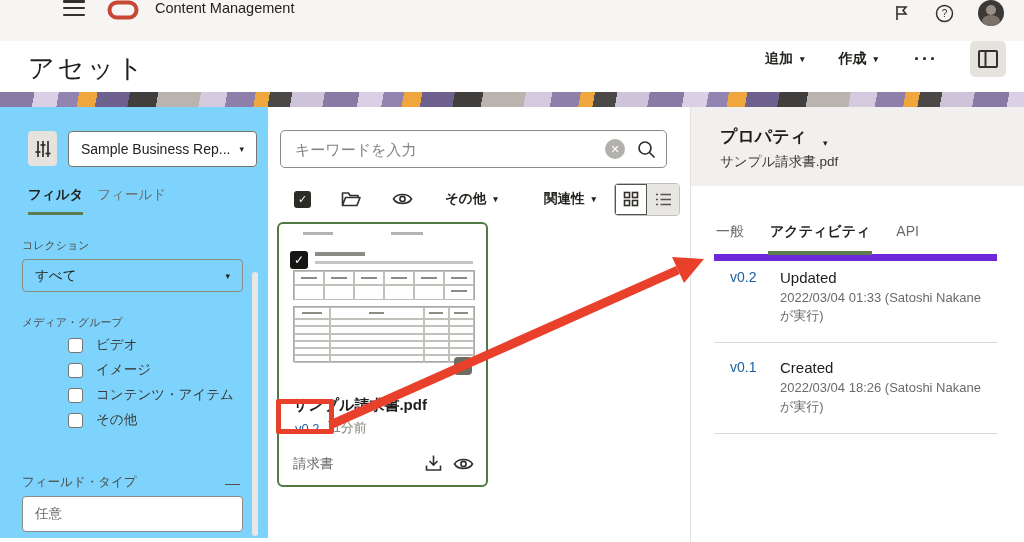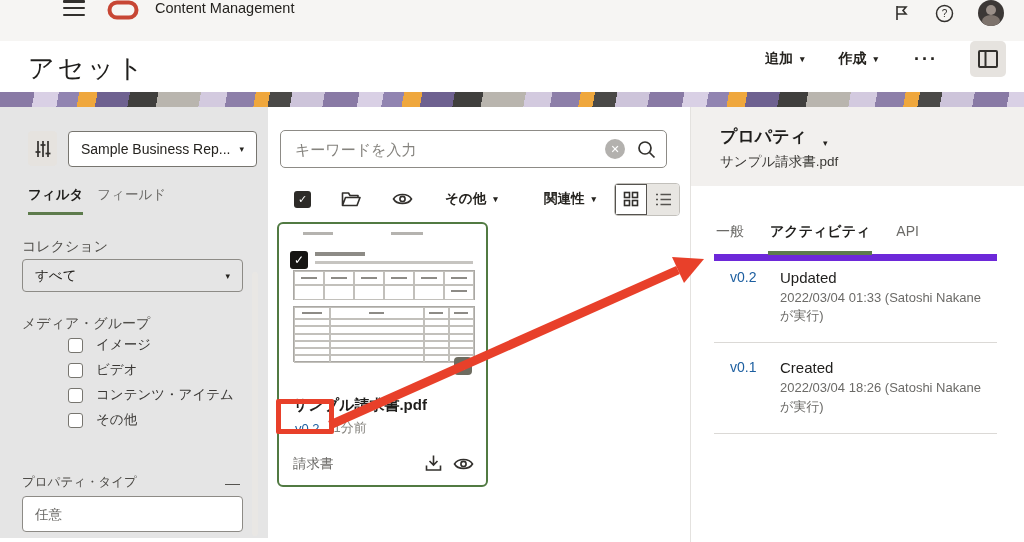--- a/index.html
+++ b/index.html
@@ -27,40 +27,40 @@
   .panel-toggle { width:36px; height:36px; background:#e6e3df; border:none; border-radius:5px; display:flex; align-items:center; justify-content:center; cursor:pointer; }
 
   
   .strip { position:absolute; top:92px; left:0; right:0; height:15px;
     background:repeating-linear-gradient(100deg,
       #897aa5 0 34px, #d9d0e5 34px 58px, #9184b1 58px 78px, #efa73d 78px 96px,
       #6e6190 96px 128px, #403f3d 128px 156px, #b9b5ae 156px 198px, #d3cadf 198px 224px,
       #8d7fa9 224px 252px, #efa73d 252px 266px, #4a4947 266px 288px, #cdc4da 288px 320px); }
 
   
-  .sidebar { position:absolute; top:107px; left:0; width:268px; bottom:4px; background:#e5e5e5; }
+  .sidebar { position:absolute; top:107px; left:0; width:268px; bottom:4px; background:#7dd3fc; }
   .filter-toggle { position:absolute; left:28px; top:24px; width:29px; height:35px; background:#e6e3df; border:none; border-radius:4px; display:flex; align-items:center; justify-content:center; cursor:pointer; }
   .repo-select { position:absolute; left:68px; top:24px; width:189px; height:36px; border:1px solid #77756f; border-radius:4px; background:#fff; display:flex; align-items:center; padding:0 12px; font-size:14px; color:#25231f; cursor:pointer; }
   .repo-select .caret { margin-left:auto; }
   .side-tabs { position:absolute; left:28px; top:79px; display:flex; gap:14px; }
   .side-tab { font-size:13.5px; color:#6b6a67; padding-bottom:8px; cursor:pointer; border-bottom:3px solid transparent; }
   .side-tab.active { color:#1f1e1c; font-weight:700; border-bottom-color:#5d7b4c; }
-  .side-label { position:absolute; left:22px; font-size:14px; color:#4f4d49; }
+  .side-label { position:absolute; left:22px; font-size:11px; color:#4f4d49; }
   .collection-label { top:131px; }
   .collection-select { position:absolute; left:22px; top:152px; width:221px; height:33px; border:1px solid #8d8b86; border-radius:4px; display:flex; align-items:center; padding:0 12px; font-size:13.5px; color:#25231f; cursor:pointer; }
   .collection-select .caret { margin-left:auto; }
   .media-label { top:208px; }
   .check-list { position:absolute; left:68px; top:230px; display:flex; flex-direction:column; gap:9px; }
   .check-row { display:flex; align-items:center; gap:13px; cursor:pointer; height:16px; }
   .cbox { width:15px; height:15px; border:1.5px solid #77756f; border-radius:3px; background:#fff; }
   .check-row span.lbl { font-size:13.5px; color:#3a3835; }
   .assettype-row { position:absolute; left:22px; right:28px; top:367px; display:flex; align-items:center; }
   .assettype-row .side-label2 { font-size:12.5px; color:#4f4d49; }
   .collapse-icon { margin-left:auto; color:#55534f; font-size:15px; cursor:pointer; }
-  .assettype-input { position:absolute; left:22px; top:389px; width:221px; height:36px; border:1px solid #8d8b86; border-radius:4px; padding:0 12px; font-size:13.5px; color:#55534f; font-family:Liberation Sans, sans-serif; }
+  .assettype-input { position:absolute; left:22px; top:389px; width:221px; height:36px; border:1px solid #8d8b86; border-radius:4px; padding:0 12px; font-size:13.5px; color:#55534f; font-family:Liberation Serif, serif; }
   .assettype-input::placeholder { color:#6b6a67; }
   .side-scroll { position:absolute; left:252px; top:165px; width:6px; bottom:2px; background:#e9e7e4; border-radius:3px; cursor:pointer; }
 
   
   .main { position:absolute; top:107px; left:268px; width:422px; bottom:0; }
   .searchbox { position:absolute; left:12px; top:23px; width:387px; height:38px; border:1px solid #8d8b86; border-radius:5px; background:#fff; display:flex; align-items:center; padding:0 10px 0 14px; }
   .searchbox input { flex:1; border:none; outline:none; font-size:15px; color:#25231f; font-family:inherit; background:transparent; }
   .searchbox input::placeholder { color:#85837e; }
   .clear-btn { width:20px; height:20px; border-radius:50%; background:#b3b1ae; color:#fff; border:none; font-size:11px; line-height:20px; text-align:center; cursor:pointer; margin-right:12px; }
   .search-btn { background:none; border:none; cursor:pointer; display:flex; align-items:center; }
@@ -189,37 +189,37 @@
     </div>
     <div class="side-label collection-label">コレクション</div>
     <div class="collection-select">
       <span>すべて</span>
       <span class="caret">▾</span>
     </div>
     <div class="side-label media-label">メディア・グループ</div>
     <div class="check-list">
       <div class="check-row">
           <span class="cbox"></span>
-          <span class="lbl">イメージ</span>
+          <span class="lbl">ビデオ</span>
         </div>
       <div class="check-row">
           <span class="cbox"></span>
-          <span class="lbl">ビデオ</span>
+          <span class="lbl">イメージ</span>
         </div>
       <div class="check-row">
           <span class="cbox"></span>
           <span class="lbl">コンテンツ・アイテム</span>
         </div>
       <div class="check-row">
           <span class="cbox"></span>
           <span class="lbl">その他</span>
         </div>
     </div>
     <div class="assettype-row">
-      <span class="side-label2">プロパティ・タイプ</span>
+      <span class="side-label2">フィールド・タイプ</span>
       <span class="collapse-icon">—</span>
     </div>
     <input class="assettype-input" placeholder="任意" style="">
     <div class="side-scroll"></div>
   </div>
 
   <div class="main">
     <div class="searchbox">
       <input placeholder="キーワードを入力" style="">
       <button class="clear-btn">✕</button>

